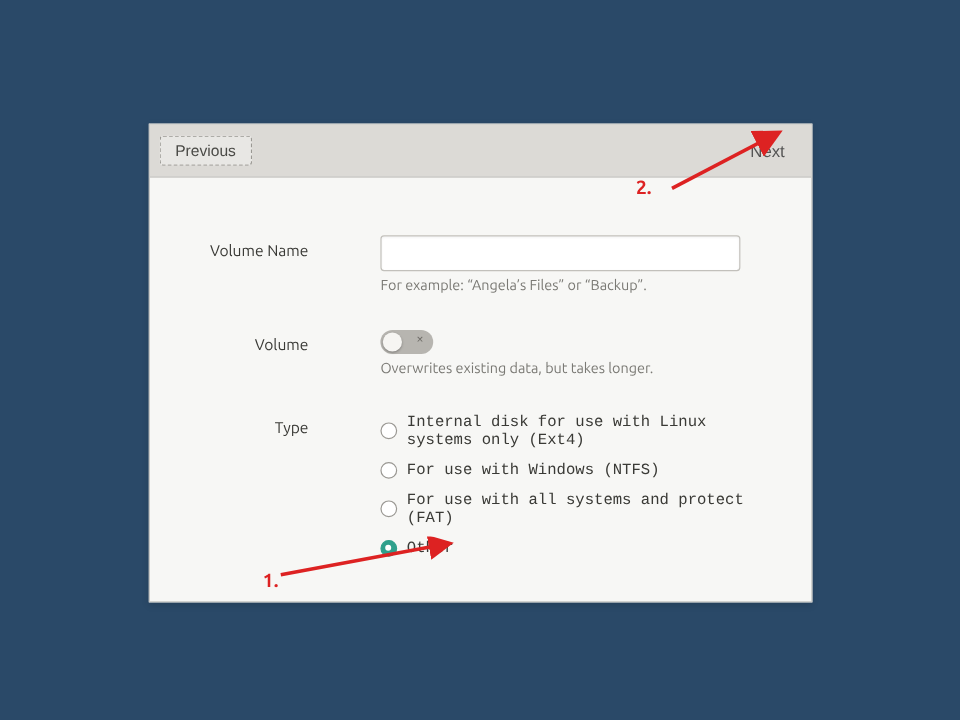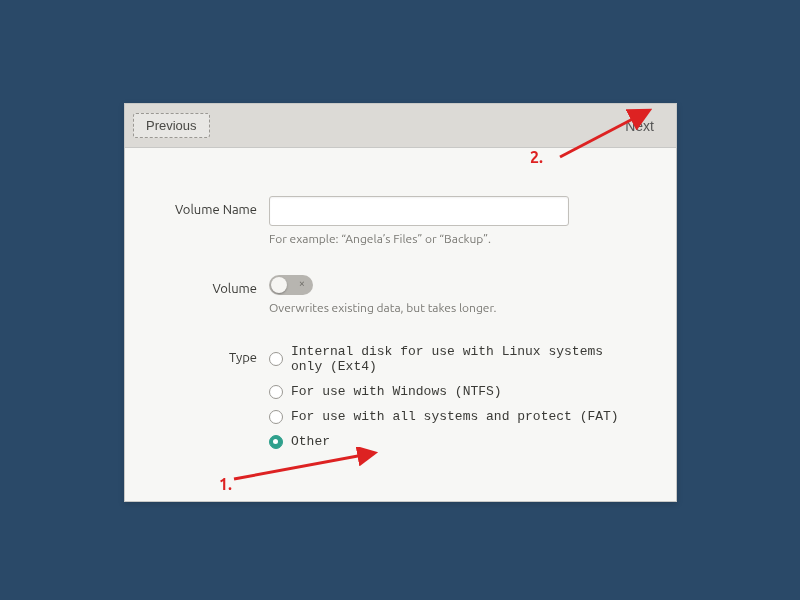--- a/index.html
+++ b/index.html
@@ -51,21 +51,21 @@
       position: absolute;
       right: 14px;
       background: none;
       border: none;
       font-size: 14px;
       color: #555;
       cursor: pointer;
       padding: 4px 8px;
     }
     .body { padding: 48px 36px 20px 36px; }
-    .row { display: flex; margin-bottom: 8px; }
+    .row { display: flex; margin-bottom: 8px; gap: 48px; }
     .label-col {
       width: 108px;
       text-align: right;
       padding-right: 12px;
       padding-top: 6px;
       color: #3a3a36;
       font-size: 13px;
     }
     .field-col { flex: 1; }
     .text-input {

